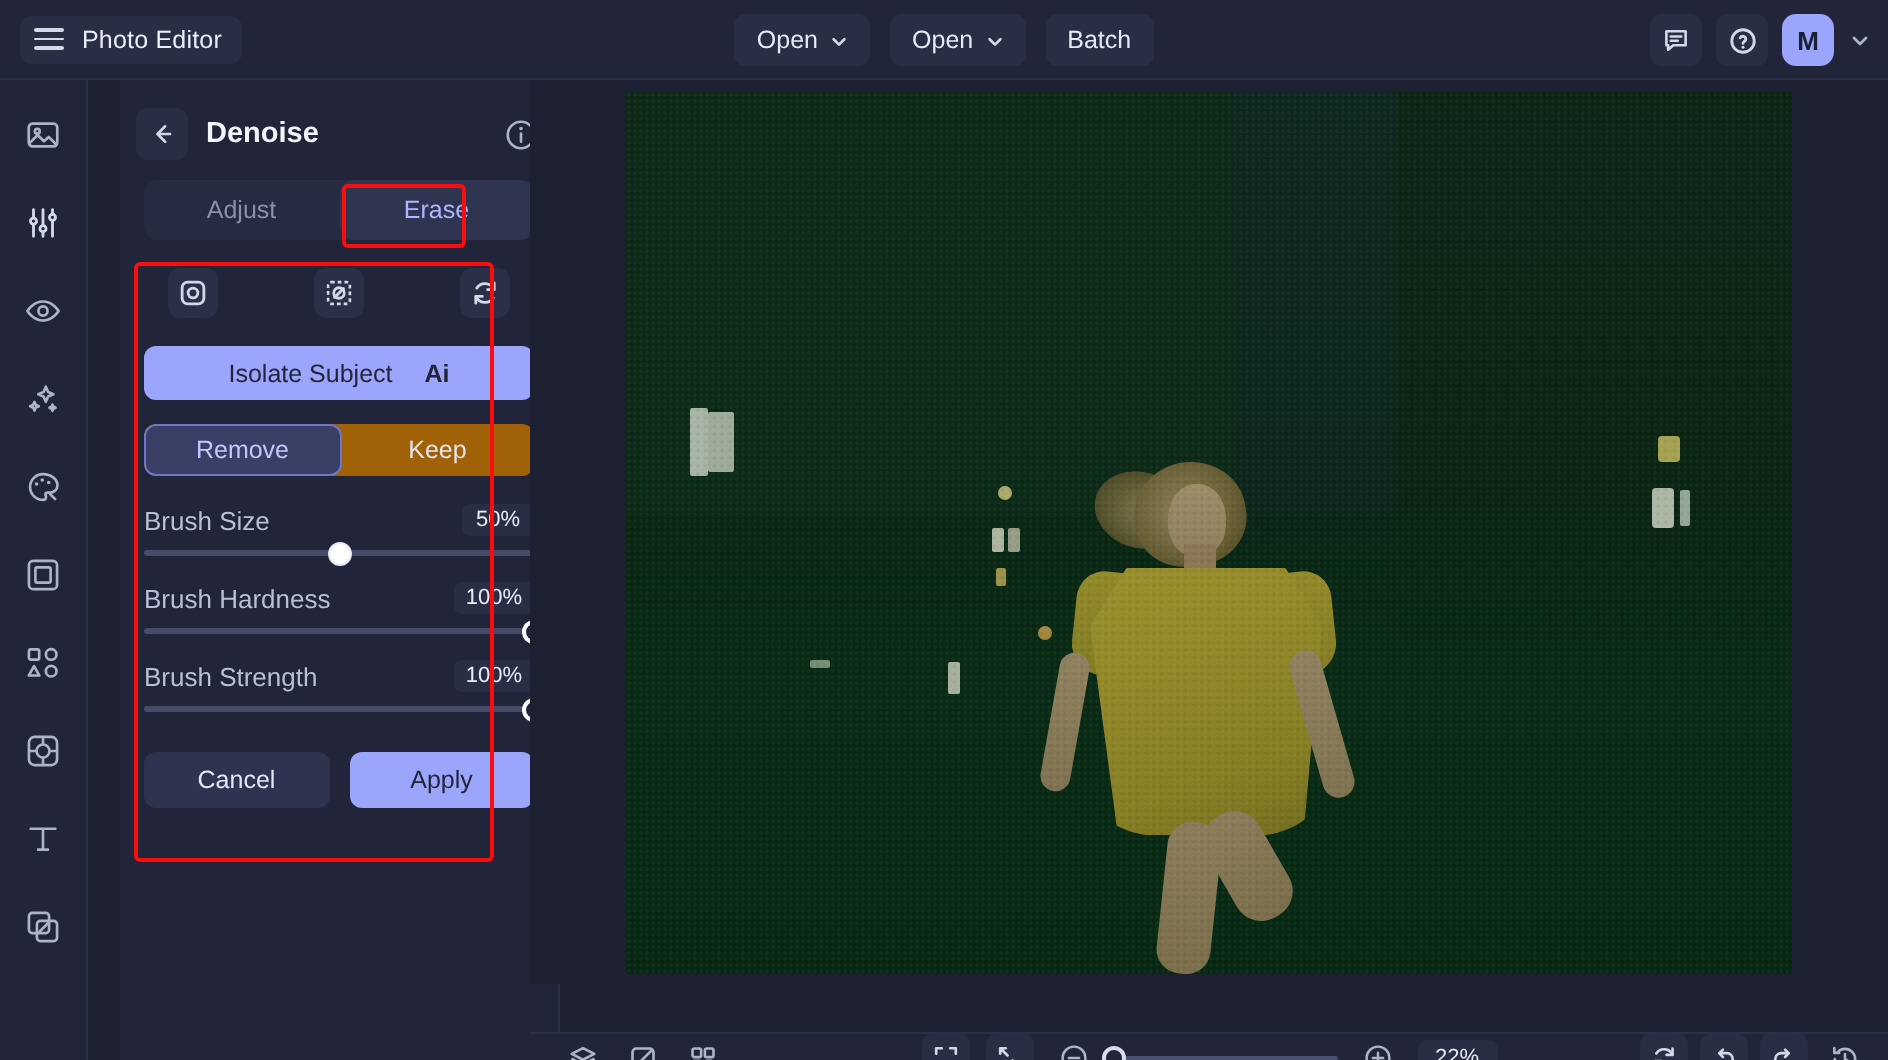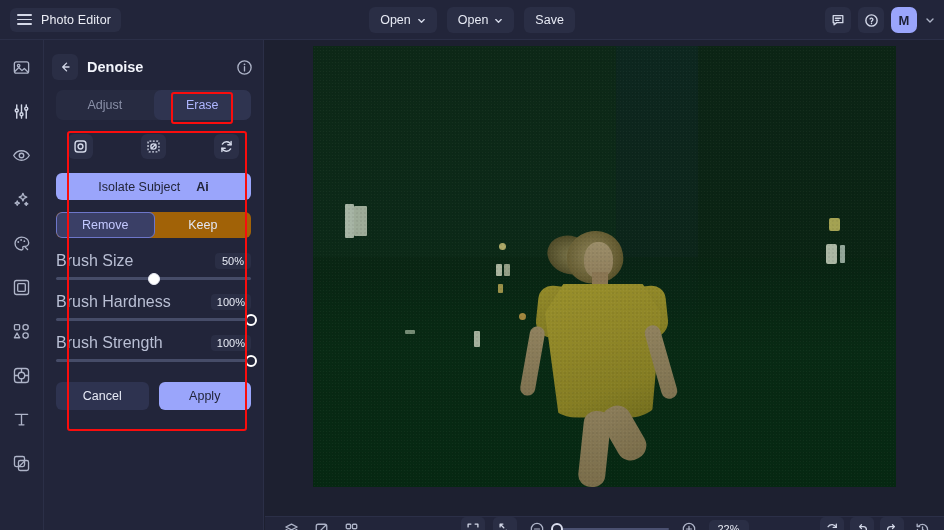--- a/index.html
+++ b/index.html
@@ -81,21 +81,21 @@
   }
   .rail-item {
     width: 26px; height: 26px;
     display: flex; align-items: center; justify-content: center;
     cursor: pointer; border-radius: 5px;
   }
   .rail-item svg { display: block; }
 
   
   .panel {
-    position: absolute; left: 44px; top: 40px;
+    position: absolute; left: 60px; top: 40px;
     width: 220px; height: 490px;
     background: #22253a;
     border-right: 1px solid #2b2f47;
   }
   .panel-head {
     display: flex; align-items: center;
     height: 40px; margin-top: 7px; padding: 0 10px 0 8px;
   }
   .backbtn {
     width: 26px; height: 26px; border-radius: 6px;
@@ -171,21 +171,21 @@
   .seg .on {
     background: #3a3f66; color: #c3c9ff;
     border: 1px solid #6d76c9; border-radius: 6px;
   }
 
   .slider-block { margin-bottom: 13px; }
   .slider-top {
     display: flex; align-items: center; justify-content: space-between;
     margin-bottom: 7px;
   }
-  .slider-label { color: #b9bfd4; font-size: 16px; }
+  .slider-label { color: #b9bfd4; font-size: 13px; }
   .slider-val {
     color: #e9ecf6; font-size: 11px;
     background: #2a2e45; border-radius: 4px;
     padding: 2px 6px; min-width: 36px; text-align: center;
   }
   .track {
     position: relative; height: 3px;
     background: #464c68; border-radius: 2px;
     cursor: pointer;
   }
@@ -415,21 +415,21 @@
       </button>
       <button class="tbtn">
         <span>Open</span>
         <span class="cv">
           <svg width="9" height="9" viewBox="0 0 10 10">
               <path class="ico-b" d="M2 4l3 3 3-3"></path>
             </svg>
         </span>
       </button>
       <button class="tbtn">
-        <span>Save</span>
+        <span>Batch</span>
       </button>
     </div>
 
     <div class="topright">
       <div class="iconbtn">
         <svg width="14" height="14" viewBox="0 0 16 16">
             <path class="ico-b" d="M2.5 3h11v8h-7l-3 2.5V11h-1z"></path>
             <path class="ico-b" d="M5 6h6M5 8.4h4"></path>
           </svg>
       </div>

